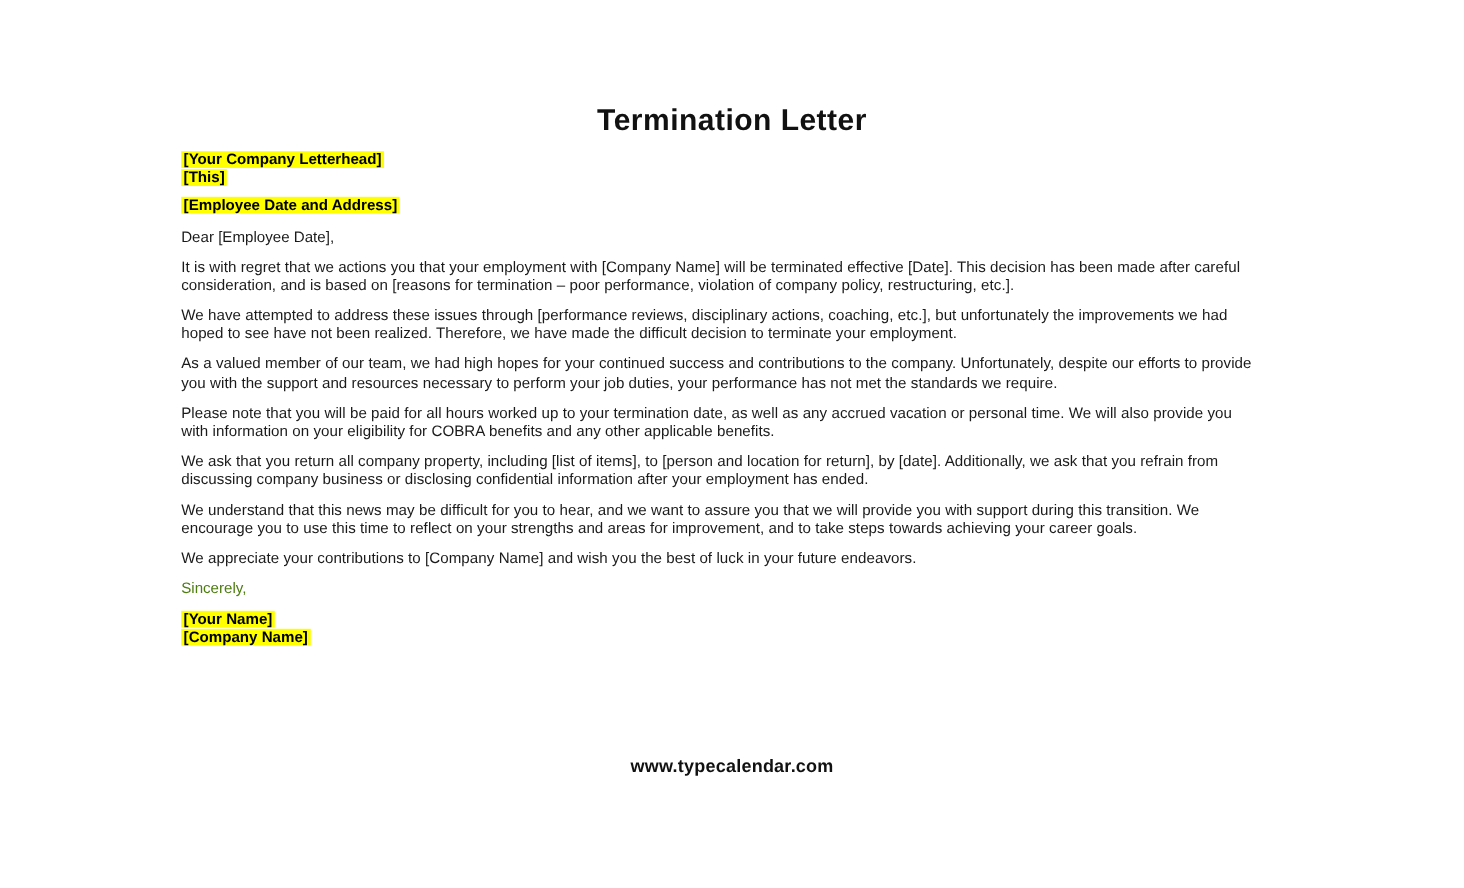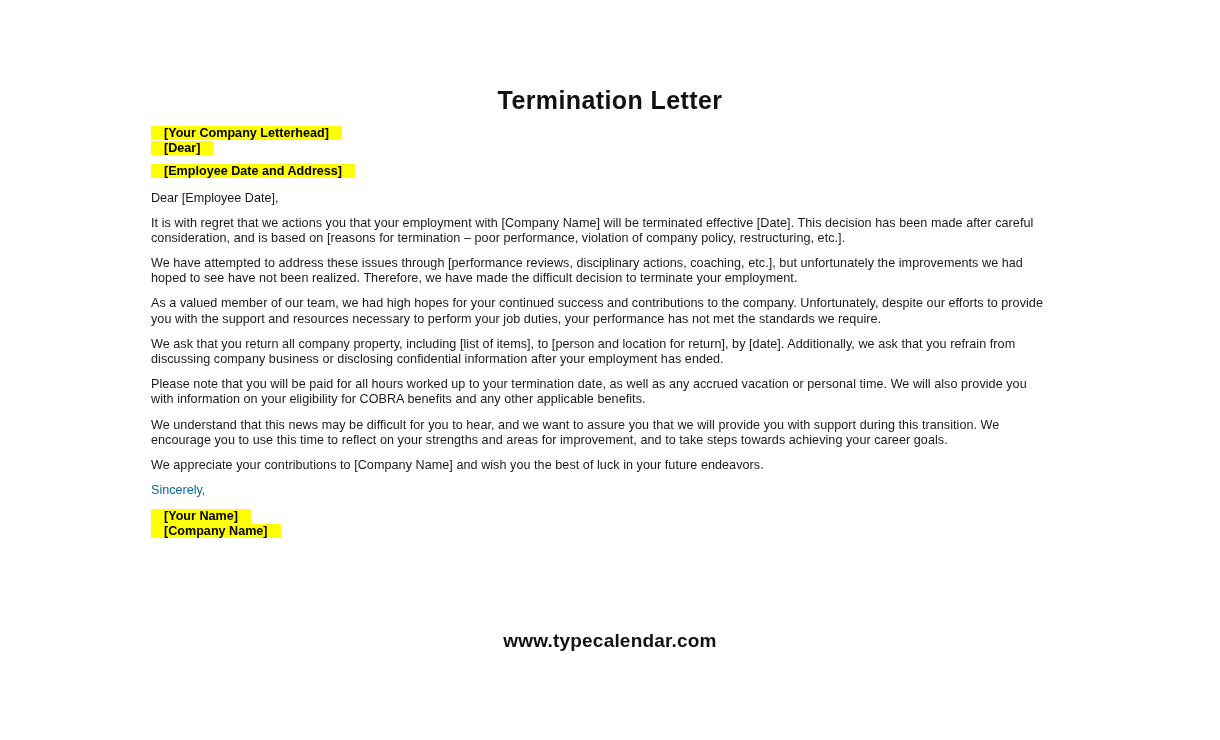--- a/index.html
+++ b/index.html
@@ -58,21 +58,21 @@
   }
 
   
   .hl {
     font-weight: bold;
     color: #000000;
   }
   .hl > span.mark {
     background-color: #ffff00;
     color: #000000;
-    padding: 0 13px;
+    padding: 0 2px;
     box-decoration-break: clone;
     -webkit-box-decoration-break: clone;
   }
 
   .gap-sm { height: 9px; }
   .gap-md { height: 12px; }
 
   
   .salutation {
     font-size: 12.6px;
@@ -91,69 +91,69 @@
   }
   p.para + p.para,
   .salutation + p.para {
     margin-top: 10px;
   }
 
   .closing {
     font-size: 12.6px;
     line-height: 15px;
     margin: 10px 0 0 0;
-    color: #0369a1;
+    color: #4d7c0f;
   }
 
   .sign-block {
     margin-top: 11px;
   }
 
   
   .doc-footer {
     position: absolute;
     left: 0;
     top: 630px;
     width: 1220px;
     text-align: center;
-    font-size: 19px;
+    font-size: 15px;
     font-weight: bold;
     letter-spacing: 0.2px;
     color: #111111;
   }
 </style>
 </head>
 <body>
 
 <div id="page">
 
   <h1 class="doc-title">Termination Letter</h1>
 
   <div class="letter-body">
 
     <div class="line-block">
       <span class="line hl"><span class="mark">[Your Company Letterhead]</span></span>
-      <span class="line hl"><span class="mark">[Dear]</span></span>
+      <span class="line hl"><span class="mark">[This]</span></span>
     </div>
 
     <div class="gap-sm"></div>
 
     <div class="line-block">
       <span class="line hl"><span class="mark">[Employee Date and Address]</span></span>
     </div>
 
     <div class="gap-md"></div>
 
     <div class="salutation">Dear [Employee Date],</div>
 
     <p class="para">It is with regret that we actions you that your employment with [Company Name] will be terminated effective [Date]. This decision has been made after careful consideration, and is based on [reasons for termination – poor performance, violation of company policy, restructuring, etc.].</p>
     <p class="para">We have attempted to address these issues through [performance reviews, disciplinary actions, coaching, etc.], but unfortunately the improvements we had hoped to see have not been realized. Therefore, we have made the difficult decision to terminate your employment.</p>
     <p class="para">As a valued member of our team, we had high hopes for your continued success and contributions to the company. Unfortunately, despite our efforts to provide you with the support and resources necessary to perform your job duties, your performance has not met the standards we require.</p>
+    <p class="para">Please note that you will be paid for all hours worked up to your termination date, as well as any accrued vacation or personal time. We will also provide you with information on your eligibility for COBRA benefits and any other applicable benefits.</p>
     <p class="para">We ask that you return all company property, including [list of items], to [person and location for return], by [date]. Additionally, we ask that you refrain from discussing company business or disclosing confidential information after your employment has ended.</p>
-    <p class="para">Please note that you will be paid for all hours worked up to your termination date, as well as any accrued vacation or personal time. We will also provide you with information on your eligibility for COBRA benefits and any other applicable benefits.</p>
     <p class="para">We understand that this news may be difficult for you to hear, and we want to assure you that we will provide you with support during this transition. We encourage you to use this time to reflect on your strengths and areas for improvement, and to take steps towards achieving your career goals.</p>
     <p class="para">We appreciate your contributions to [Company Name] and wish you the best of luck in your future endeavors.</p>
 
     <div class="closing">Sincerely,</div>
 
     <div class="line-block sign-block">
       <span class="line hl"><span class="mark">[Your Name]</span></span>
       <span class="line hl"><span class="mark">[Company Name]</span></span>
     </div>
 

